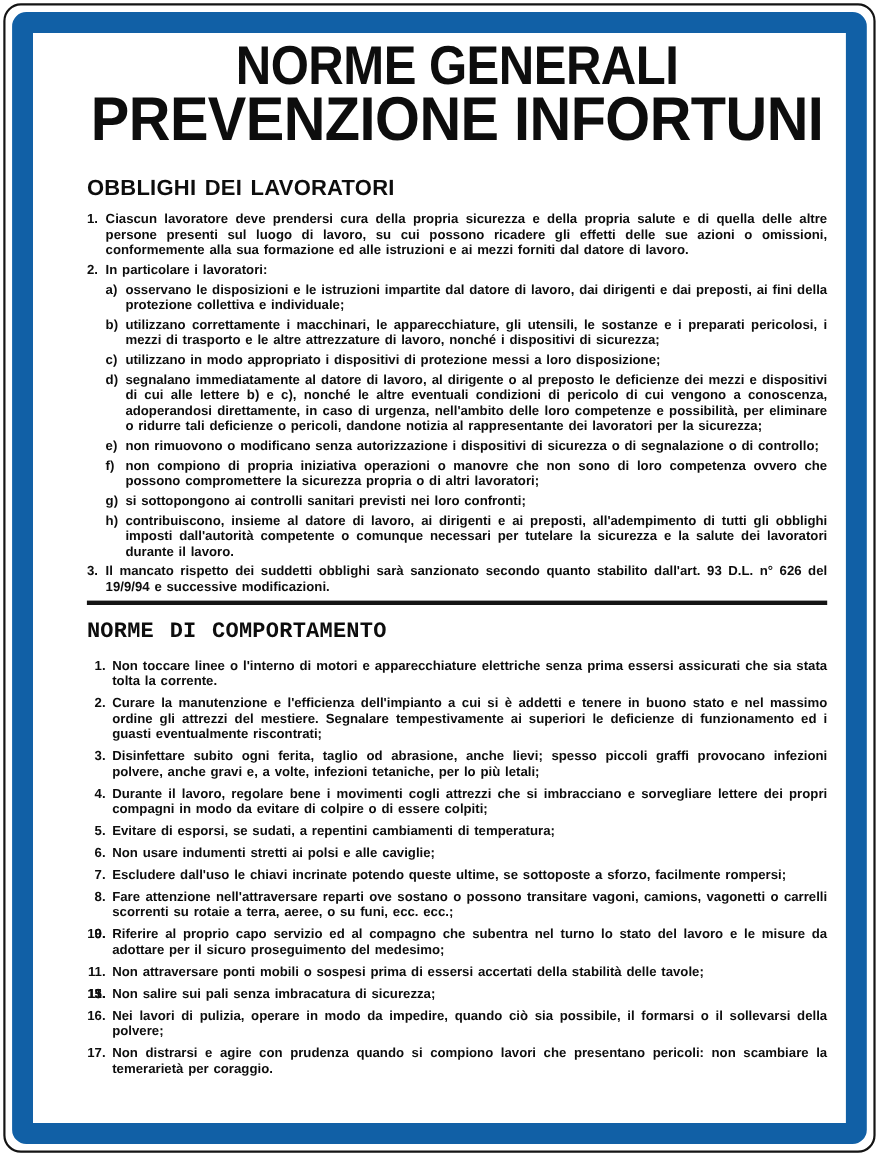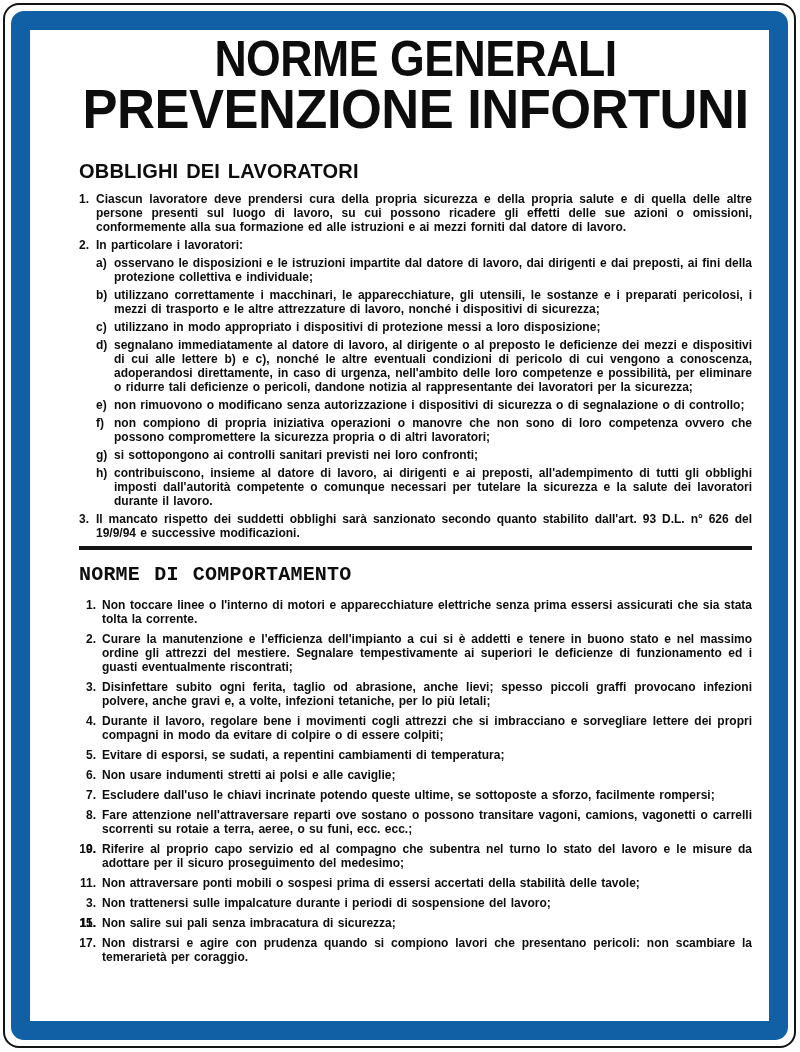--- a/index.html
+++ b/index.html
@@ -126,19 +126,20 @@
         <div class="item"><span class="marker">2.</span><span class="text">Curare la manutenzione e l'efficienza dell'impianto a cui si è addetti e tenere in buono stato e nel massimo ordine gli attrezzi del mestiere. Segnalare tempestivamente ai superiori le deficienze di funzionamento ed i guasti eventualmente riscontrati;</span></div>
         <div class="item"><span class="marker">3.</span><span class="text">Disinfettare subito ogni ferita, taglio od abrasione, anche lievi; spesso piccoli graffi provocano infezioni polvere, anche gravi e, a volte, infezioni tetaniche, per lo più letali;</span></div>
         <div class="item"><span class="marker">4.</span><span class="text">Durante il lavoro, regolare bene i movimenti cogli attrezzi che si imbracciano e sorvegliare lettere dei propri compagni in modo da evitare di colpire o di essere colpiti;</span></div>
         <div class="item"><span class="marker">5.</span><span class="text">Evitare di esporsi, se sudati, a repentini cambiamenti di temperatura;</span></div>
         <div class="item"><span class="marker">6.</span><span class="text">Non usare indumenti stretti ai polsi e alle caviglie;</span></div>
         <div class="item"><span class="marker">7.</span><span class="text">Escludere dall'uso le chiavi incrinate potendo queste ultime, se sottoposte a sforzo, facilmente rompersi;</span></div>
         <div class="item"><span class="marker">8.</span><span class="text">Fare attenzione nell'attraversare reparti ove sostano o possono transitare vagoni, camions, vagonetti o carrelli scorrenti su rotaie a terra, aeree, o su funi, ecc. ecc.;</span></div>
         <div class="item"><span class="marker">9.</span></div>
         <div class="item"><span class="marker">10.</span><span class="text">Riferire al proprio capo servizio ed al compagno che subentra nel turno lo stato del lavoro e le misure da adottare per il sicuro proseguimento del medesimo;</span></div>
         <div class="item"><span class="marker">11.</span><span class="text">Non attraversare ponti mobili o sospesi prima di essersi accertati della stabilità delle tavole;</span></div>
-        <div class="item"><span class="marker">3.</span><span class="text">Non trattenersi sulle impalcature durante i periodi di sospensione del lavoro;</span></div>
+        <div class="item"><span class="marker">3.</span></div>
         <div class="item"><span class="marker">11.</span></div>
         <div class="item"><span class="marker">15.</span><span class="text">Non salire sui pali senza imbracatura di sicurezza;</span></div>
+        <div class="item"><span class="marker">16.</span><span class="text">Nei lavori di pulizia, operare in modo da impedire, quando ciò sia possibile, il formarsi o il sollevarsi della polvere;</span></div>
         <div class="item"><span class="marker">17.</span><span class="text">Non distrarsi e agire con prudenza quando si compiono lavori che presentano pericoli: non scambiare la temerarietà per coraggio.</span></div>
       </div>
   </div>
 </div>
 
 </body></html>

